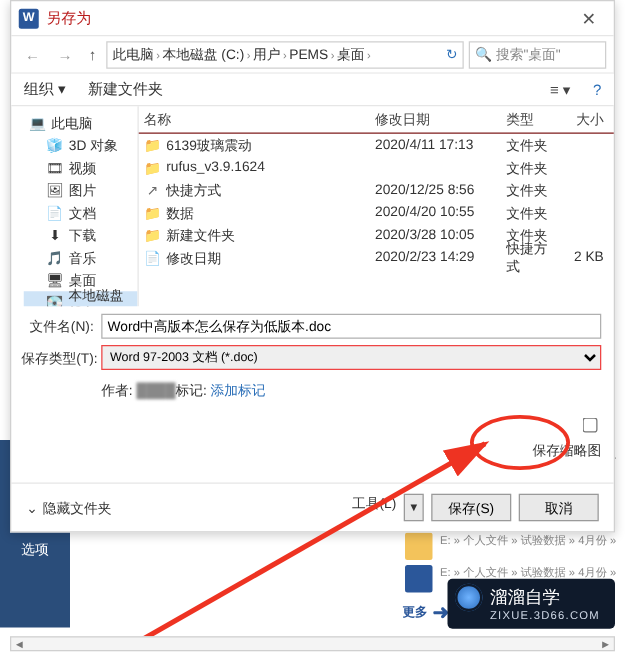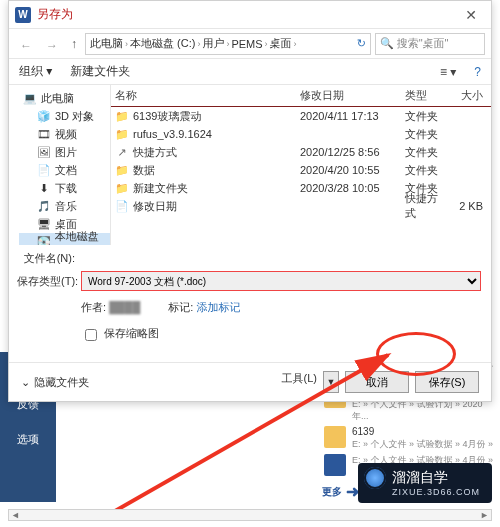--- a/index.html
+++ b/index.html
@@ -160,33 +160,33 @@
     font-size: 11px;
   }
   .formrow select {
     flex: 1;
     height: 20px;
     border: 1px solid #ef4444;
     font-size: 10px;
     padding: 0 2px;
   }
   .metarow {
-    display: flex; gap: 28px;
+    display: flex; 
     font-size: 11px;
     padding-left: 64px;
     margin-top: 4px;
     align-items: center;
   }
   .metarow .blur { color:#888; filter: blur(1.2px); }
   .link { color: #2b6fb8; }
   .checkrow {
     padding-left: 64px;
     margin-top: 6px;
     font-size: 11px;
-    display: flex; align-items: flex-start; gap: 4px;
+    display: flex; align-items: flex-end; gap: 4px; flex-direction: column;
   }
   .checkrow input { width:12px; height:12px; }
 
   
   .actionbar {
     margin-top: 14px;
     border-top: 1px solid #e6e6e6;
     padding: 8px 12px;
     display: flex;
     align-items: center;
@@ -312,21 +312,20 @@
   <div class="recent-item">
     <div class="thumb"></div>
     <div class="txt">
         <div>&nbsp;</div>
         <div class="path">E: » 个人文件 » 试验计划 » 2020年...</div>
       </div>
   </div>
   <div class="recent-item">
     <div class="thumb"></div>
     <div class="txt">
-        <div>6139</div>
         <div class="path">E: » 个人文件 » 试验数据 » 4月份 »</div>
       </div>
   </div>
   <div class="recent-item">
     <div class="thumb word"></div>
     <div class="txt">
         <div class="path">E: » 个人文件 » 试验数据 » 4月份 »</div>
       </div>
   </div>
   <div class="more-row">
@@ -463,30 +462,32 @@
             </div>
             <div class="col-date">2020/3/28 10:05</div>
             <div class="col-type">文件夹</div>
             <div class="col-size"></div>
           </div>
           <div class="frow">
             <div class="col-name">
               <span class="fi file-ico">📄</span>
               <span>修改日期</span>
             </div>
+            <div class="col-date">2020/2/23 14:29</div>
             <div class="col-type">快捷方式</div>
             <div class="col-size">2 KB</div>
           </div>
         </div>
     </div>
   </div>
 
   <div class="bottom">
     <div class="formrow">
       <label>文件名(N):</label>
+      <input class="txt" type="text" value="Word中高版本怎么保存为低版本.doc" style="">
     </div>
     <div class="formrow">
       <label>保存类型(T):</label>
       <select>
         <option>Word 97-2003 文档 (*.doc)</option>
       </select>
     </div>
     <div class="metarow">
       <span><span>作者:</span> <span class="blur">████</span></span>
       <span><span>标记:</span> <span class="link">添加标记</span></span>
@@ -498,22 +499,22 @@
   </div>
 
   <div class="actionbar">
     <span class="hidefolders">
       <span>⌄</span>
       <span>隐藏文件夹</span>
     </span>
     <span class="spacer"></span>
     <span class="toolsbtn"><span>工具(L)</span></span>
     <span class="dropbtn">▼</span>
+    <button class="btn">保存(S)</button>
     <button class="btn">取消</button>
-    <button class="btn">保存(S)</button>
   </div>
 
 </div>
 
 <div class="anno-circle"></div>
 <svg class="anno-arrow" viewBox="0 0 300 180">
   <defs>
     <marker id="ah" markerWidth="10" markerHeight="10" refX="8" refY="3" orient="auto">
       <path d="M0,0 L0,6 L9,3 z" fill="#e32"></path>
     </marker>

